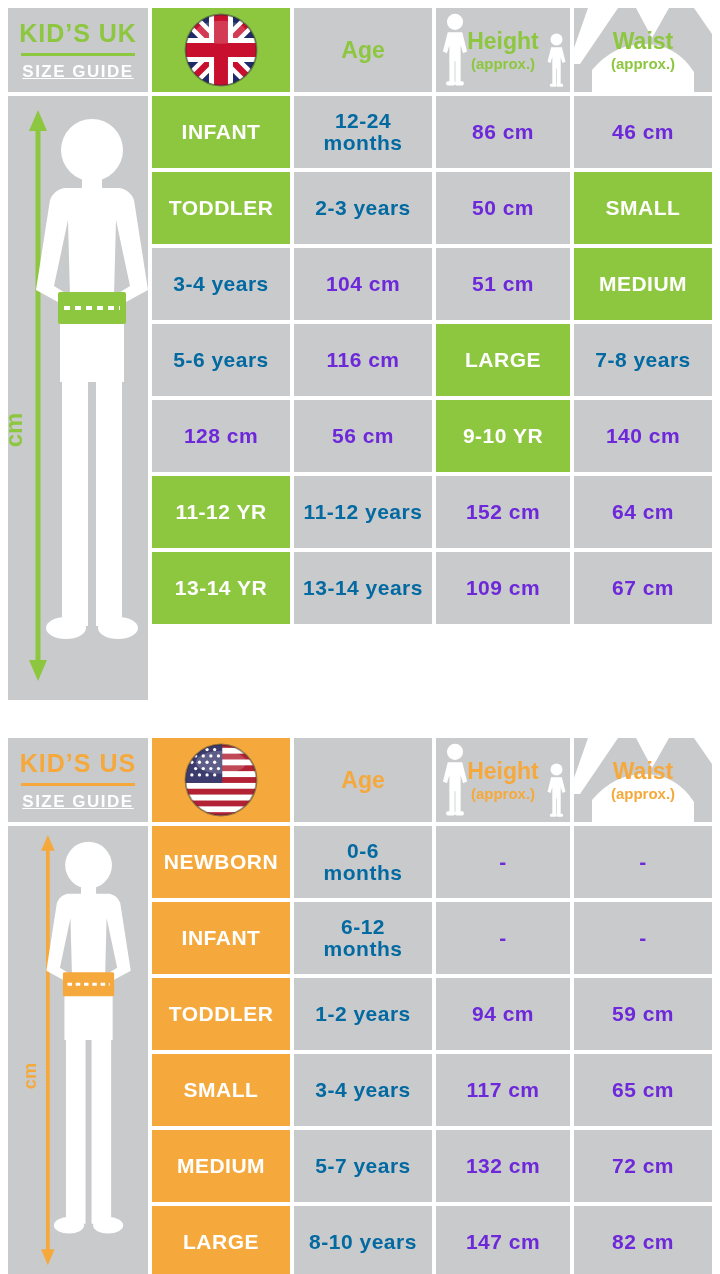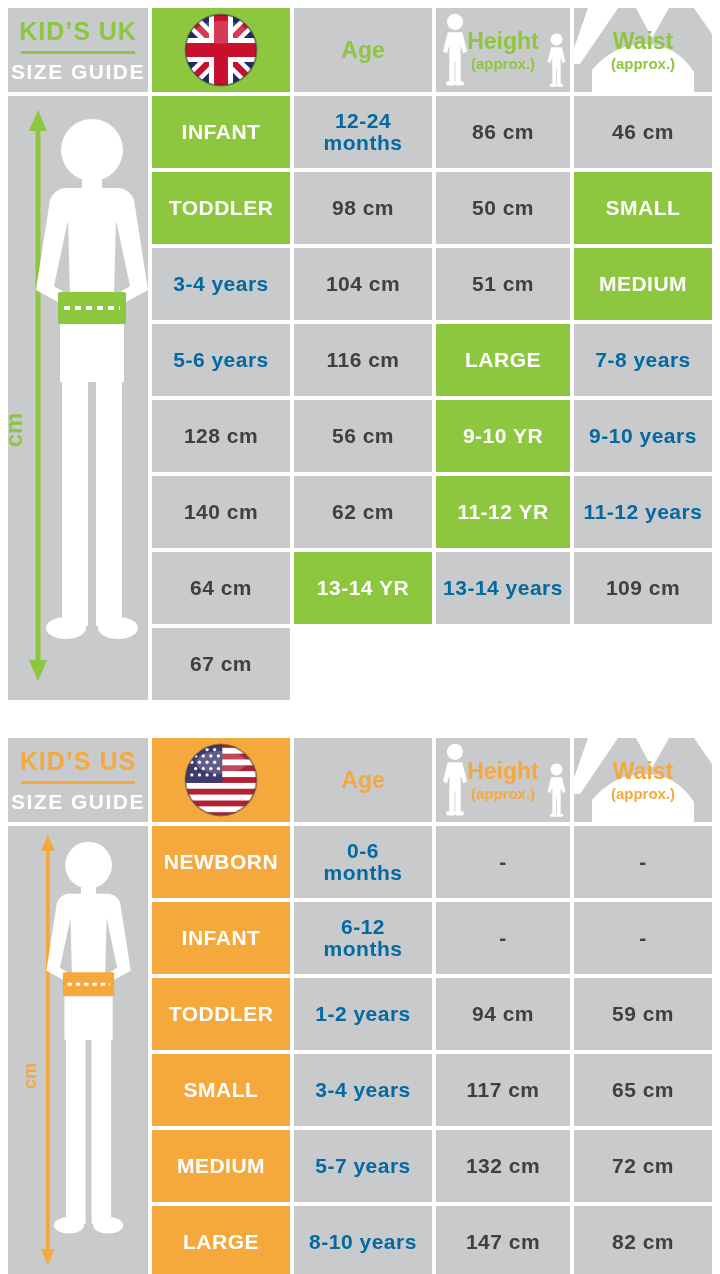--- a/index.html
+++ b/index.html
@@ -7,28 +7,28 @@
     width:720px;height:1274px;overflow:hidden;background:#fff;
     font-family:"Liberation Sans","DejaVu Sans",sans-serif;font-weight:bold;
   }
   .wrap{padding:8px;}
   .size-table{display:grid;grid-template-columns:140px 138px 138px 134px 138px;gap:4px;width:704px;}
   .uk-table{grid-template-rows:84px repeat(8,72px);--accent:#8DC63F;}
   .us-table{grid-template-rows:84px repeat(6,72px);--accent:#F5A93C;margin-top:38px;}
   .cell{display:flex;align-items:center;justify-content:center;text-align:center;}
   .gray{background:#C9CACC;}
   .accent-bg{background:var(--accent);}
-  .value{color:#404040;font-size:21px;letter-spacing:.5px;line-height:1.1;}
+  .value{color:#6d28d9;font-size:21px;letter-spacing:.5px;line-height:1.1;}
   .stack{display:block;line-height:1.05;}
   .ln{display:block;color:#0369a1;font-size:21px;letter-spacing:.5px;}
   .size-text{color:#fff;font-size:21px;letter-spacing:.5px;}
   .title-cell{flex-direction:column;}
   .title-main{color:var(--accent);font-size:25px;letter-spacing:1px;}
   .title-rule{width:114px;height:3px;background:var(--accent);margin:5px 0 6px;}
-  .title-sub{color:#fff;font-size:21px;letter-spacing:1.5px;}
+  .title-sub{color:#fff;font-size:17px;letter-spacing:1.5px;text-decoration:underline;}
   .hdr-label{color:var(--accent);font-size:23px;line-height:1;}
   .hdr-note{color:var(--accent);font-size:15px;margin-top:3px;line-height:1;}
   .hdr-txt{position:relative;z-index:2;display:flex;flex-direction:column;align-items:center;}
   .height-hdr,.waist-hdr{position:relative;overflow:hidden;}
   .person-tall{position:absolute;left:5px;top:5px;height:74px;width:28px;z-index:1;}
   .person-short{position:absolute;right:3px;top:25px;height:55px;width:21px;z-index:1;}
   .waist-deco{position:absolute;inset:0;width:100%;height:100%;z-index:1;}
   .flag-cell svg{width:76px;height:76px;}
   .sidebar{position:relative;background:#C9CACC;color:var(--accent);grid-column:1;grid-row:2/-1;}
   .sidebar svg{width:100%;height:100%;display:block;}
@@ -193,21 +193,24 @@
         <span class="value">86 cm</span>
       </div>
     <div class="cell gray">
         <span class="value">46 cm</span>
       </div>
 
     <div class="cell accent-bg">
         <span class="size-text">TODDLER</span>
       </div>
     <div class="cell gray">
-        <span class="value">98 cm</span>
+        <span class="stack">
+          <span class="ln">2-3 years</span>
+          <span class="ln"></span>
+        </span>
       </div>
     <div class="cell gray">
         <span class="value">50 cm</span>
       </div>
 
     <div class="cell accent-bg">
         <span class="size-text">SMALL</span>
       </div>
     <div class="cell gray">
         <span class="stack">
@@ -248,40 +251,34 @@
         <span class="value">128 cm</span>
       </div>
     <div class="cell gray">
         <span class="value">56 cm</span>
       </div>
 
     <div class="cell accent-bg">
         <span class="size-text">9-10 YR</span>
       </div>
     <div class="cell gray">
-        <span class="stack">
-          <span class="ln">9-10 years</span>
-          <span class="ln"></span>
-        </span>
-      </div>
-    <div class="cell gray">
         <span class="value">140 cm</span>
       </div>
-    <div class="cell gray">
-        <span class="value">62 cm</span>
-      </div>
 
     <div class="cell accent-bg">
         <span class="size-text">11-12 YR</span>
       </div>
     <div class="cell gray">
         <span class="stack">
           <span class="ln">11-12 years</span>
           <span class="ln"></span>
         </span>
+      </div>
+    <div class="cell gray">
+        <span class="value">152 cm</span>
       </div>
     <div class="cell gray">
         <span class="value">64 cm</span>
       </div>
 
     <div class="cell accent-bg">
         <span class="size-text">13-14 YR</span>
       </div>
     <div class="cell gray">
         <span class="stack">

